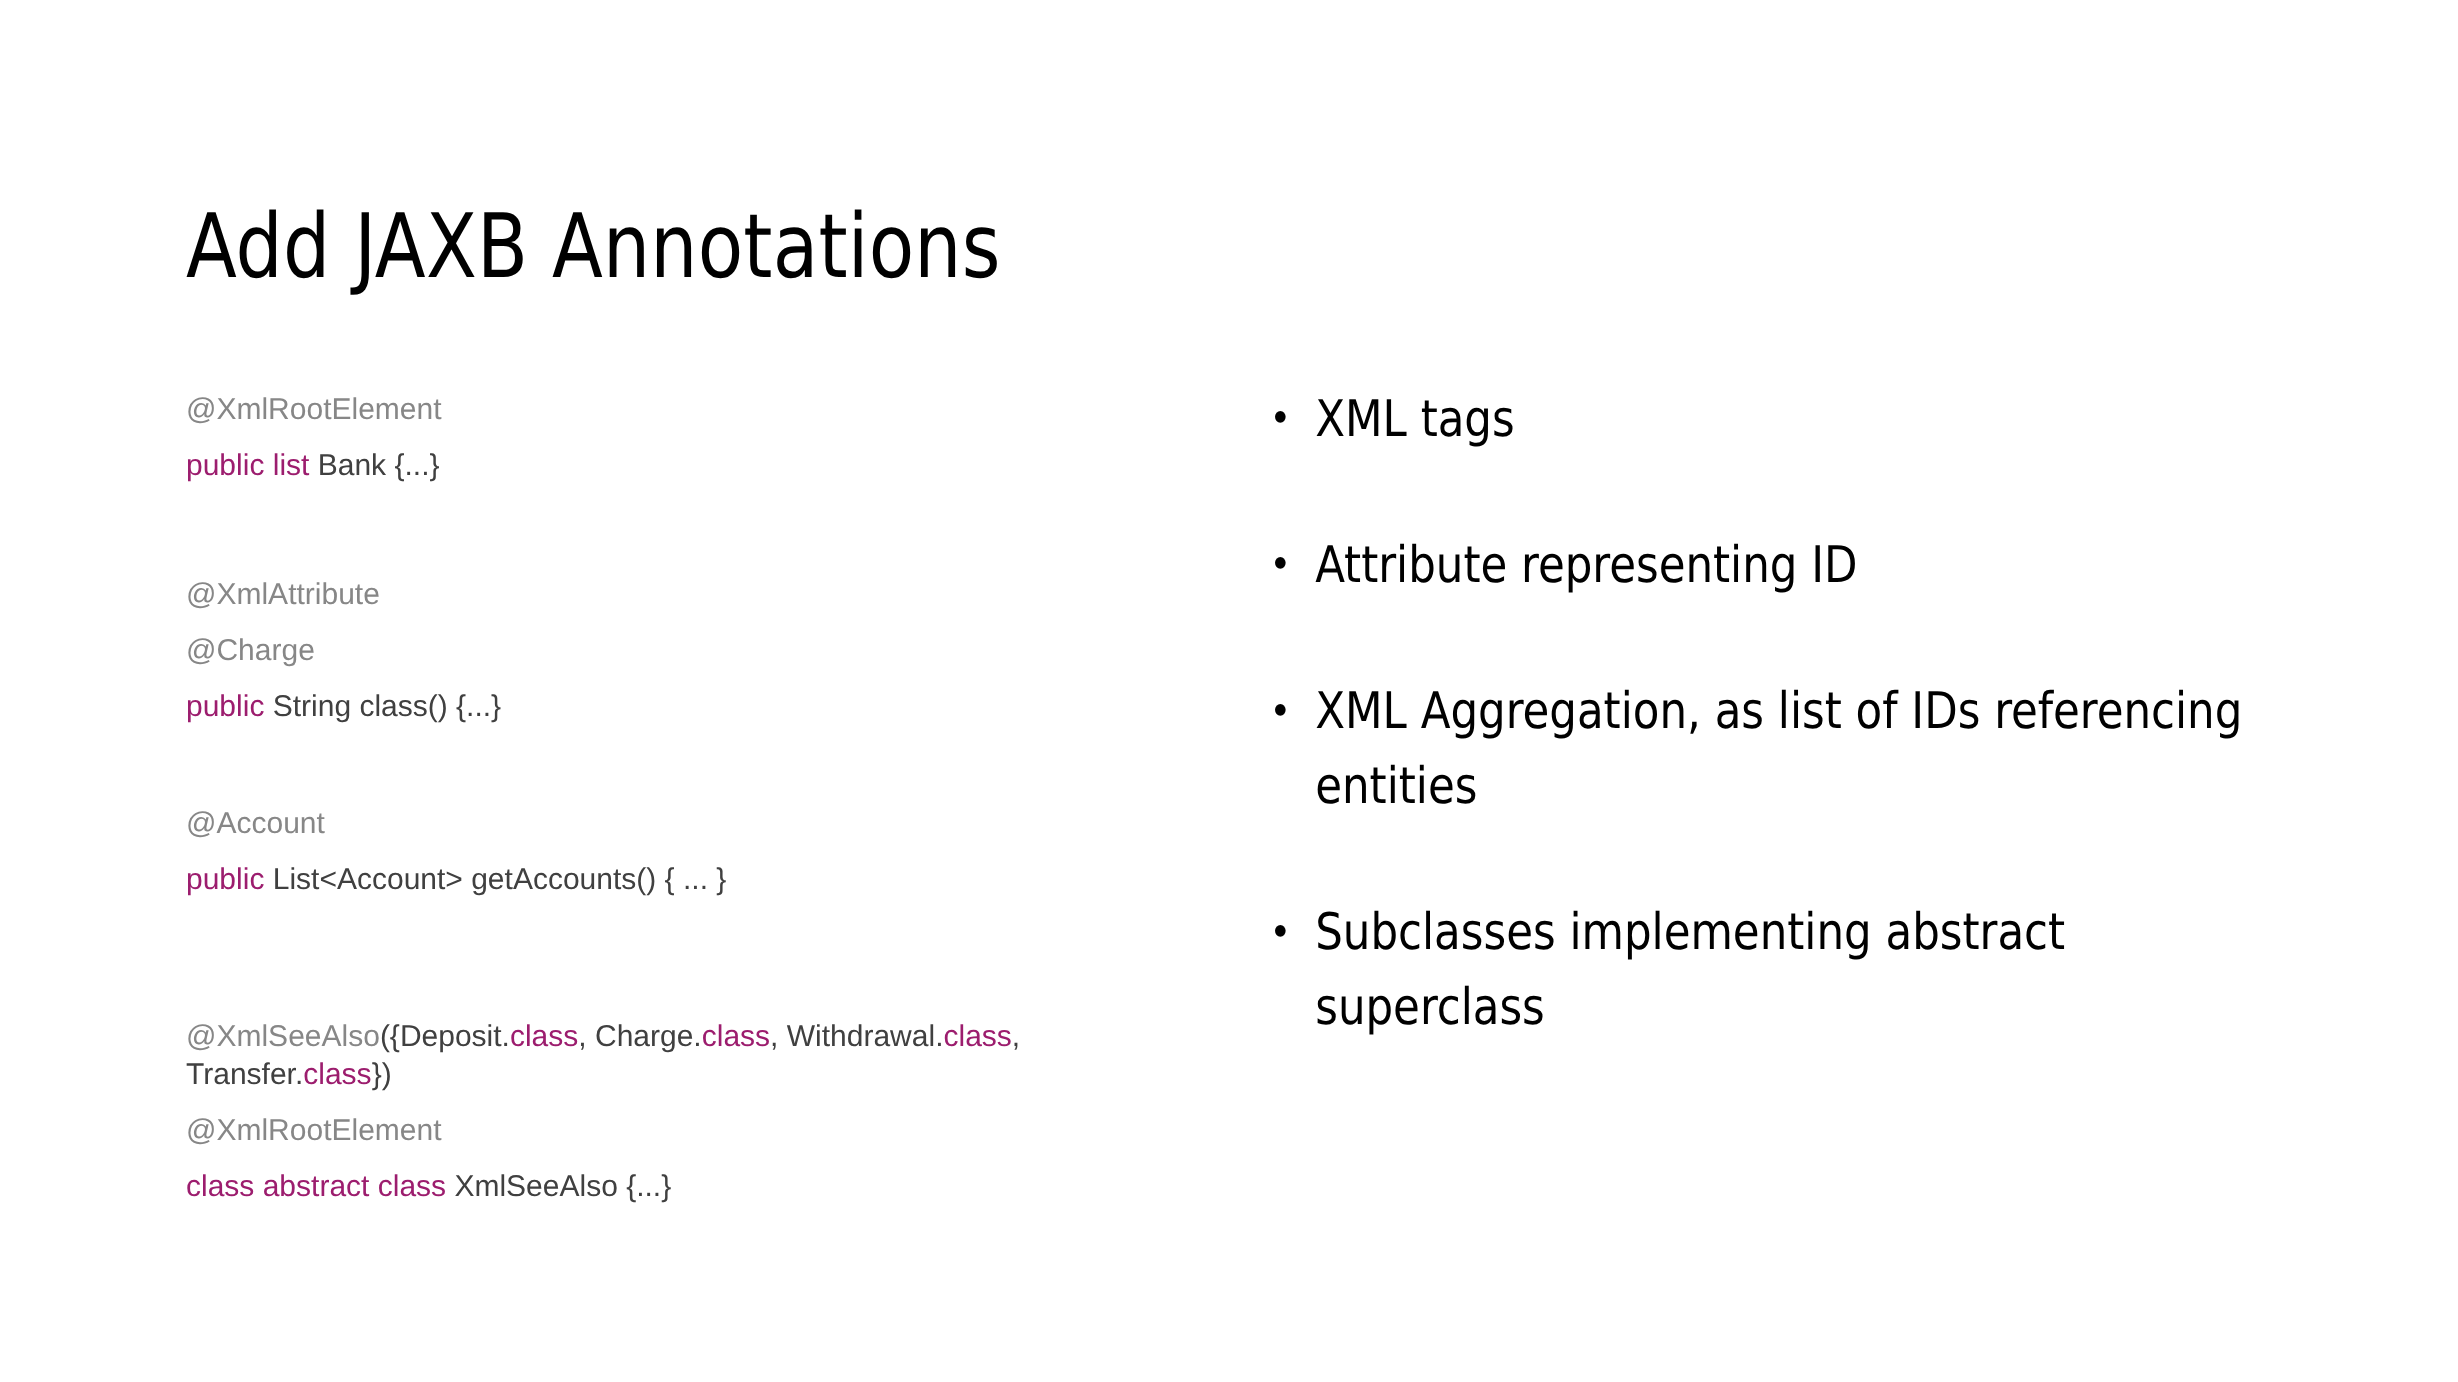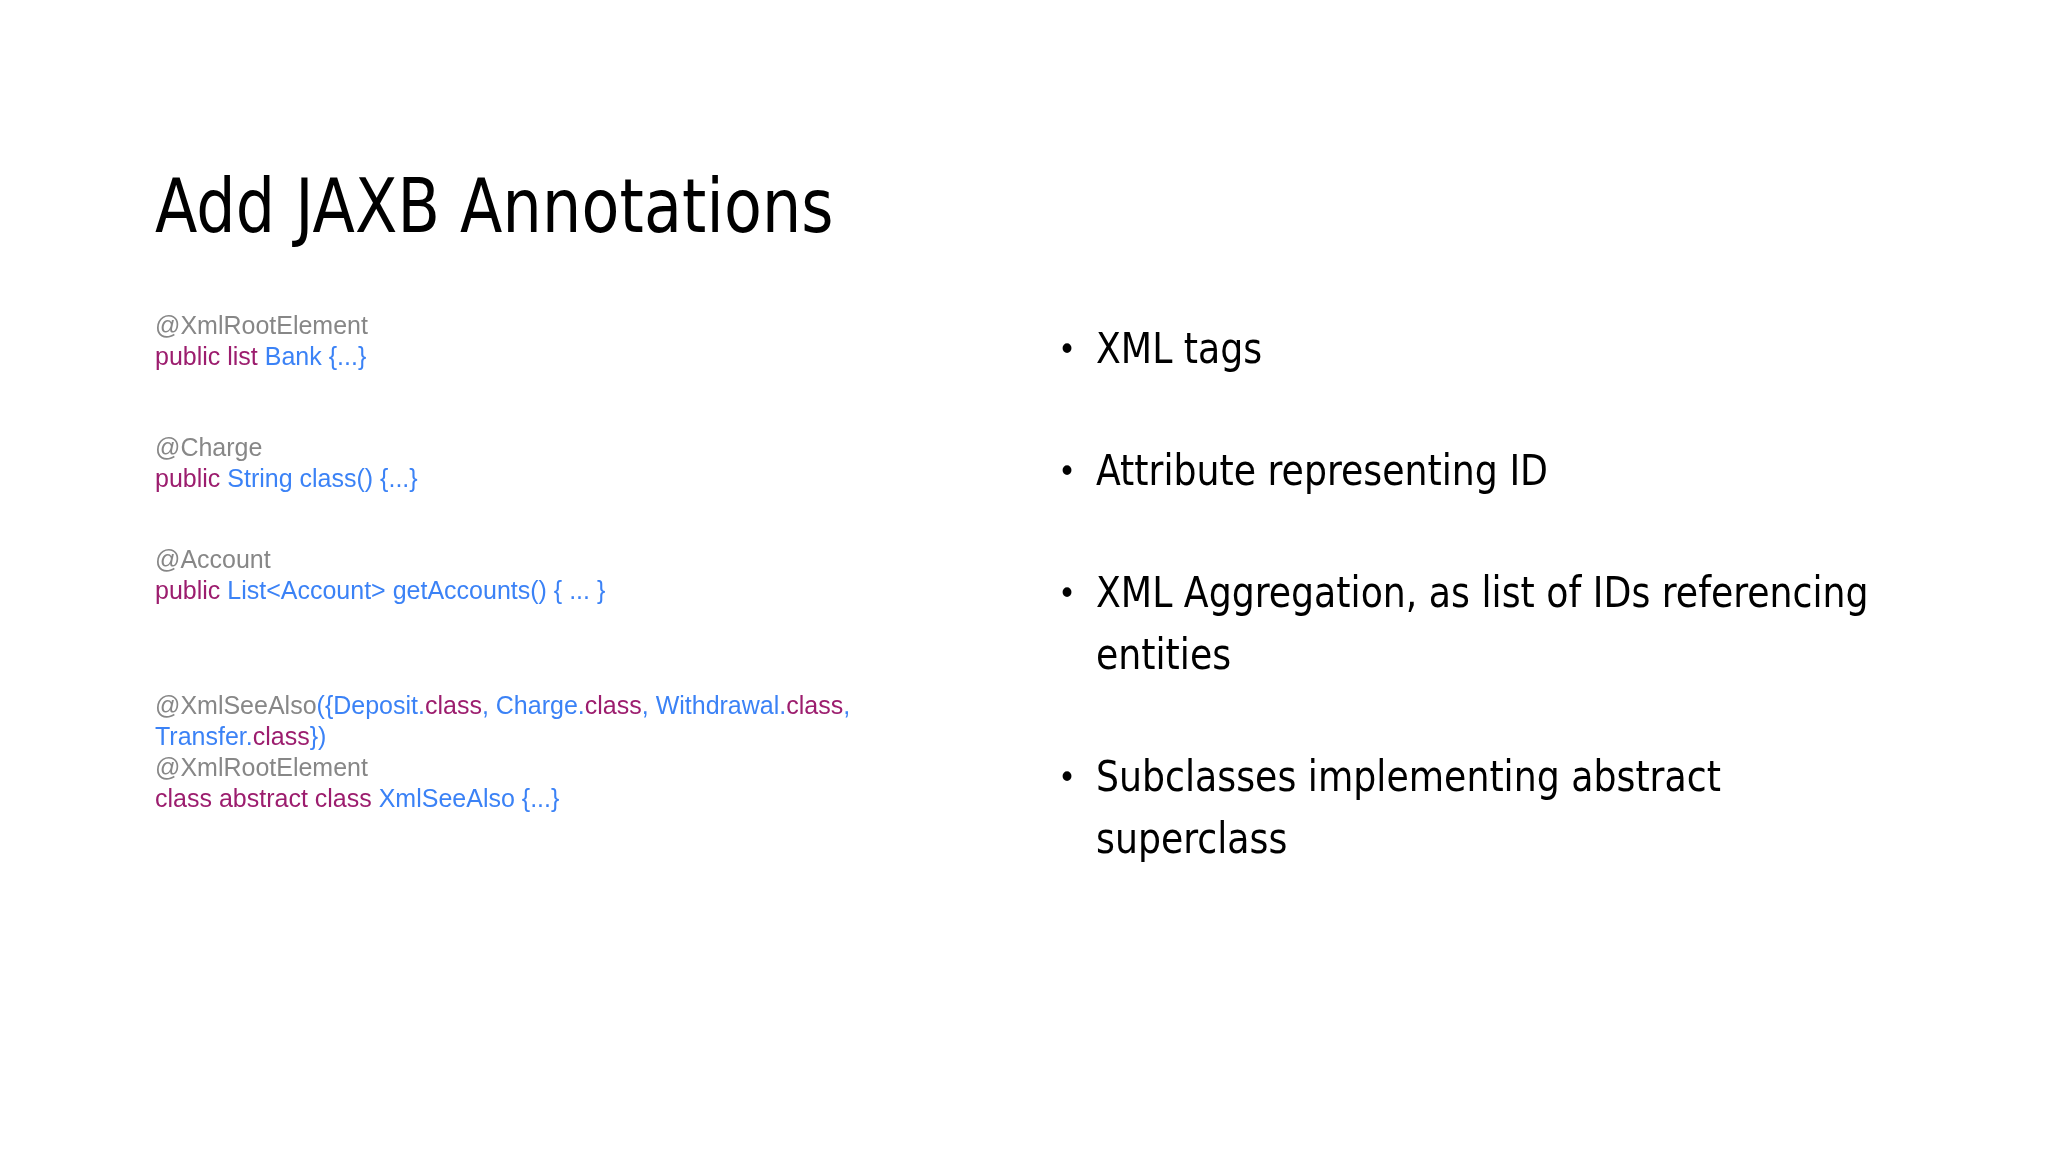--- a/index.html
+++ b/index.html
@@ -52,25 +52,26 @@
   .code-block {
     font-family: "Liberation Sans", sans-serif;
     font-size: 25px;
     line-height: 31px;
     color: #000000;
   }
 
   .code-line {
     white-space: normal;
     word-break: normal;
+    margin-top: 16px;
   }
 
   .tok-annotation { color: #878787; }
   .tok-keyword    { color: #9C1D6E; }
-  .tok-plain      { color: #3b82f6; text-align: right; }
+  .tok-plain      { color: #404040; text-align: right; }
 
   
   .gap-1 { height: 60px; }
   .gap-2 { height: 50px; }
   .gap-3 { height: 84px; }
 
   
   .bullet-column {
     position: absolute;
     left: 1058px;
@@ -112,20 +113,21 @@
 
   <h1 class="slide-title">Add JAXB Annotations</h1>
 
   <div class="code-column">
       <div class="code-block">
         <div class="code-line"><span class="tok-annotation">@XmlRootElement</span></div>
         <div class="code-line"><span class="tok-keyword">public list</span><span class="tok-plain"> Bank {...}</span></div>
       </div>
       <div class="gap-1"></div>
       <div class="code-block">
+        <div class="code-line"><span class="tok-annotation">@XmlAttribute</span></div>
         <div class="code-line"><span class="tok-annotation">@Charge</span></div>
         <div class="code-line"><span class="tok-keyword">public</span><span class="tok-plain"> String class() {...}</span></div>
       </div>
       <div class="gap-2"></div>
       <div class="code-block">
         <div class="code-line"><span class="tok-annotation">@Account</span></div>
         <div class="code-line"><span class="tok-keyword">public</span><span class="tok-plain"> List&lt;Account&gt; getAccounts() { ... }</span></div>
       </div>
       <div class="gap-3"></div>
       <div class="code-block">

